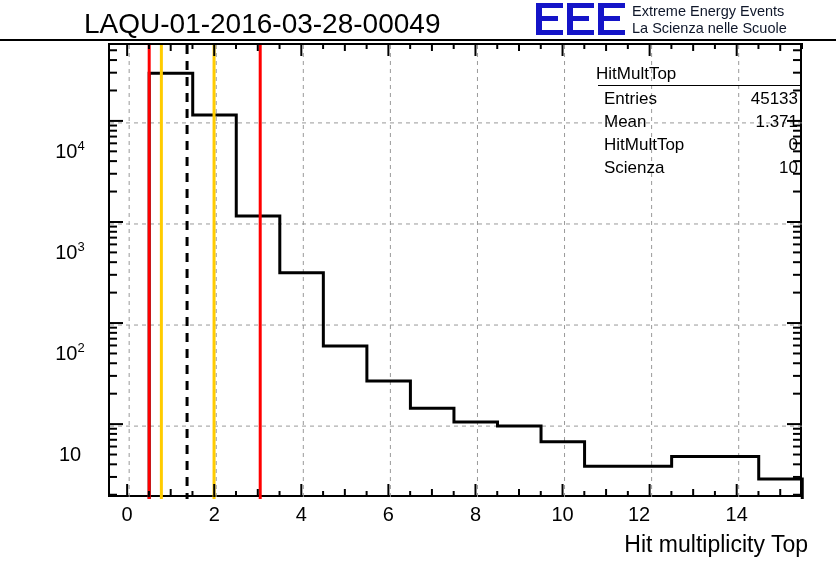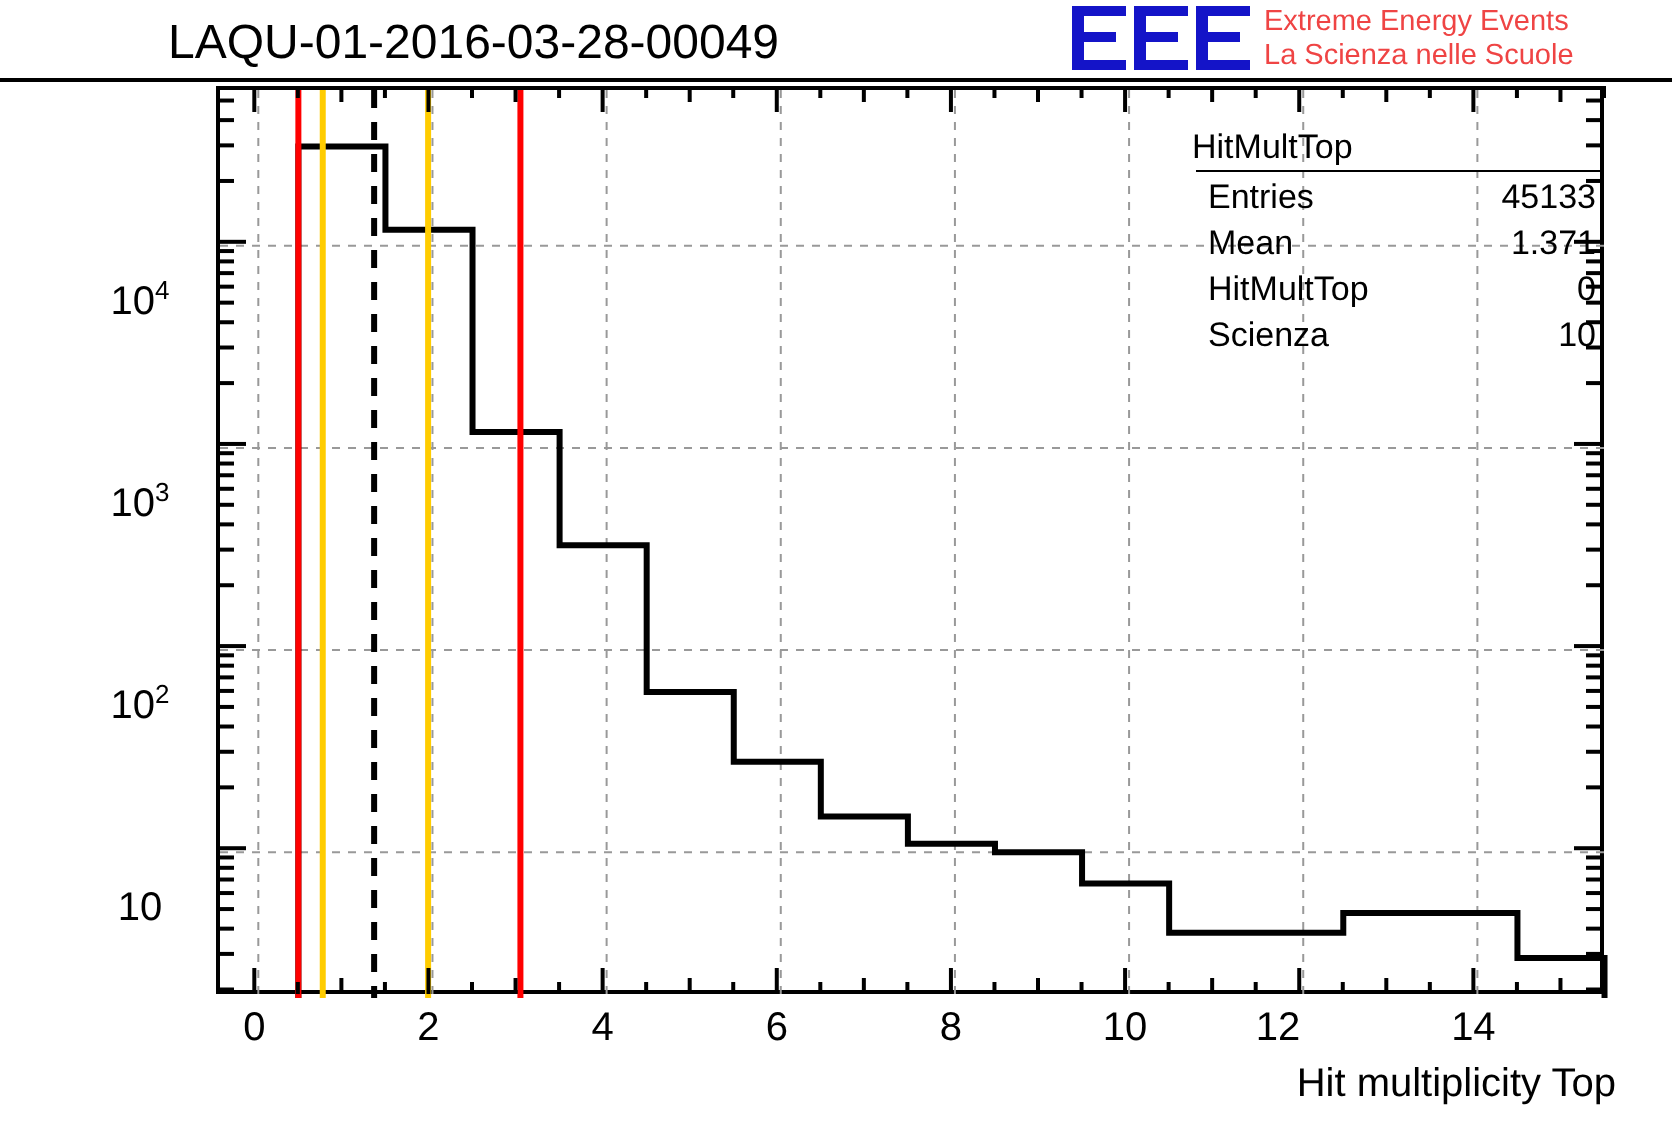--- a/index.html
+++ b/index.html
@@ -2,40 +2,40 @@
 <html><head>
 <meta charset="utf-8">
 <title>LAQU-01-2016-03-28-00049</title>
 <style>
   html,body{margin:0;padding:0;background:#ffffff;}
   body{width:836px;height:572px;position:relative;overflow:hidden;
        font-family:"Liberation Sans","DejaVu Sans",sans-serif;color:#000;}
   #canvas{position:absolute;left:0;top:0;width:836px;height:572px;background:#fff;}
 
   
-  .hist-title{position:absolute;left:84px;top:8px;font-size:24px;letter-spacing:0px;
+  .hist-title{position:absolute;left:84px;top:8px;font-size:28px;letter-spacing:0px;
               white-space:nowrap;color:#000;}
   .logo{position:absolute;left:536px;top:2px;width:298px;height:36px;}
   .logo-eee{position:absolute;left:0;top:0;width:90px;height:34px;}
-  .logo-text{position:absolute;left:96px;top:1px;line-height:17px;color:#ef4444;
+  .logo-text{position:absolute;left:96px;top:1px;line-height:17px;color:#0f172a;
              font-size:14.5px;white-space:nowrap;font-weight:normal;}
   .logo-text div{height:17px;}
   .logo-rule{position:absolute;left:0px;top:39px;width:836px;height:2px;background:#000;}
 
   
   #frame{position:absolute;left:108px;top:43px;width:694px;height:454px;
          border:2px solid #000;box-sizing:border-box;}
   #plot{position:absolute;left:0;top:0;width:694px;height:454px;overflow:hidden;}
 
   
   .xlab{position:absolute;font-size:20px;text-align:center;width:40px;color:#000;}
   .ylab{position:absolute;font-size:20px;text-align:center;width:60px;color:#000;white-space:nowrap;margin-top:32px;}
   .ylab sup{font-size:13px;vertical-align:super;line-height:0;}
 
-  .axis-title{position:absolute;font-size:20px;color:#000;white-space:nowrap;}
+  .axis-title{position:absolute;font-size:23px;color:#000;white-space:nowrap;}
 
   
   #stats{position:absolute;left:596px;top:62px;width:208px;height:143px;
          background:transparent;box-sizing:border-box;}
   #stats .st-title{text-align:left;font-size:17px;height:23px;line-height:23px;}
   #stats .st-rule{height:1px;background:#000;margin:0 2px 1px 2px;}
   #stats .st-row{display:flex;justify-content:space-between;font-size:17px;
                  height:23px;line-height:23px;padding:0 6px 0 8px;box-sizing:border-box;}
   #stats .st-row .k{text-align:left;}
   #stats .st-row .v{text-align:left;}

